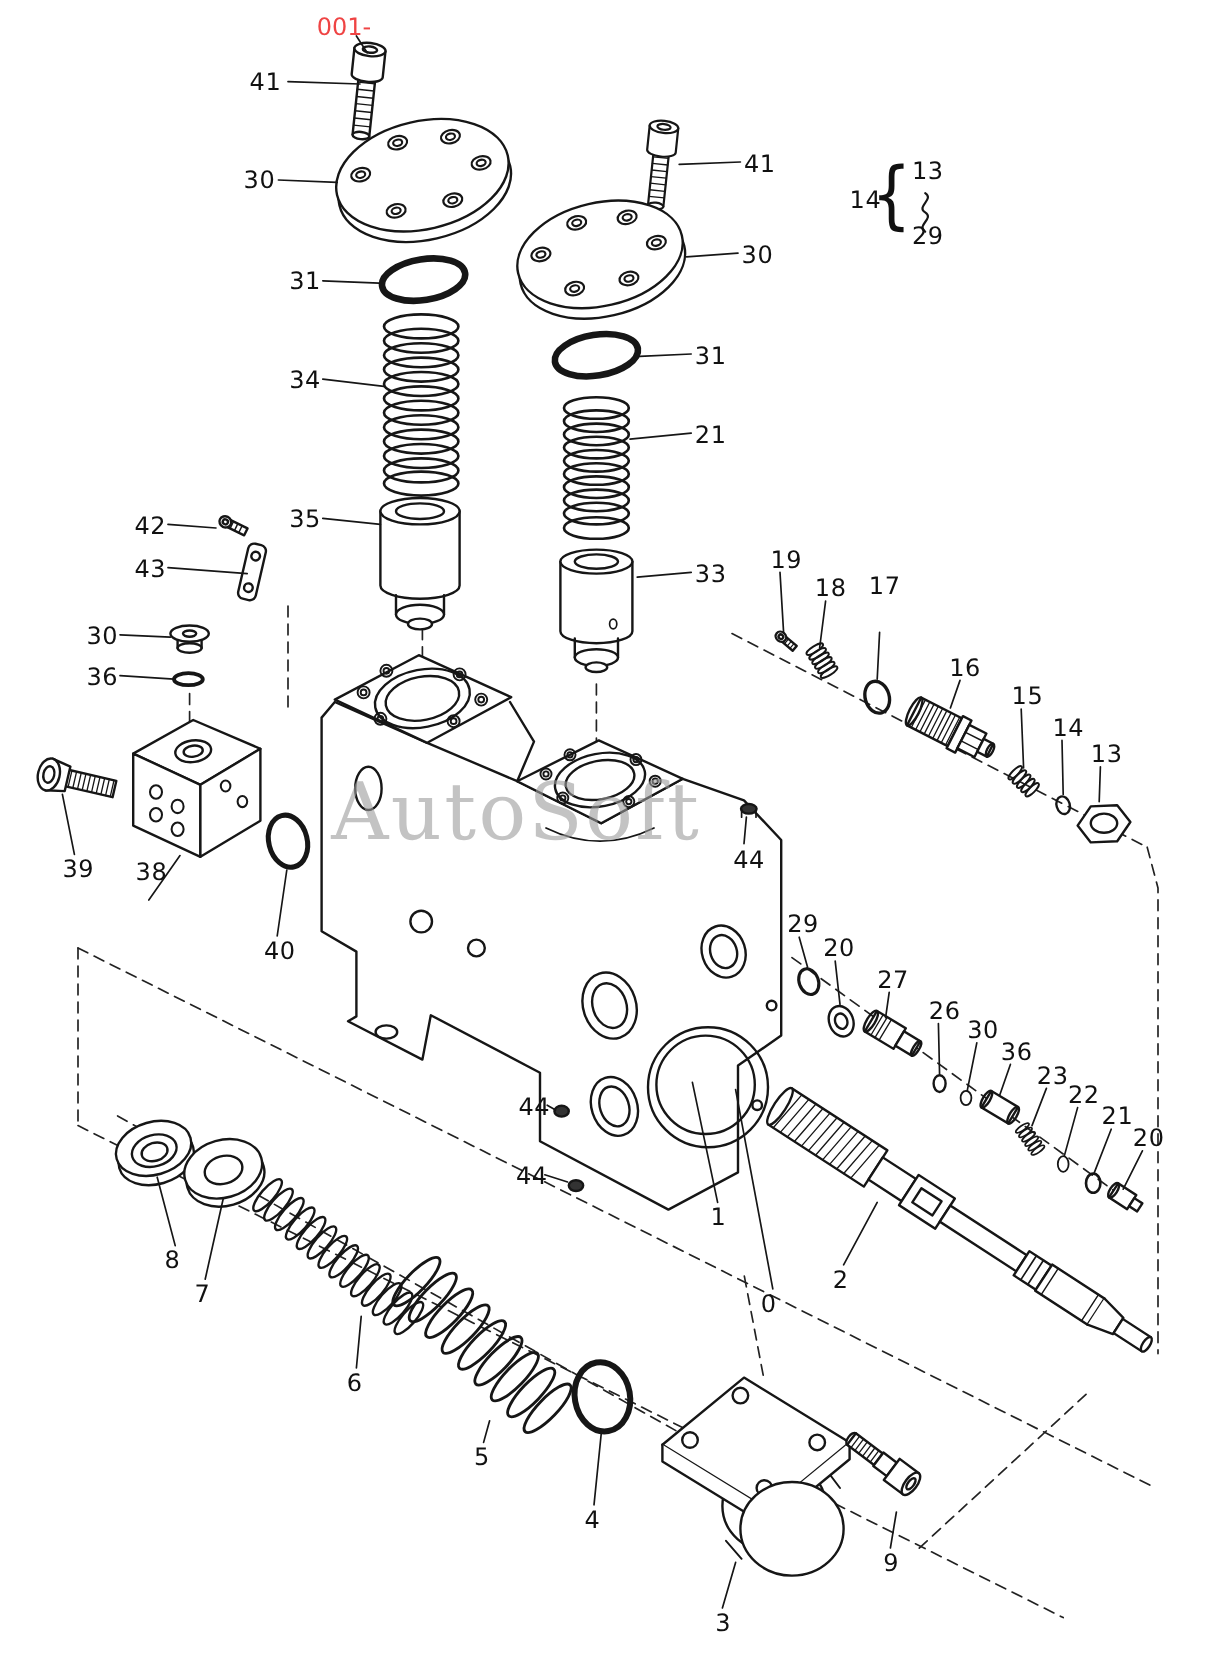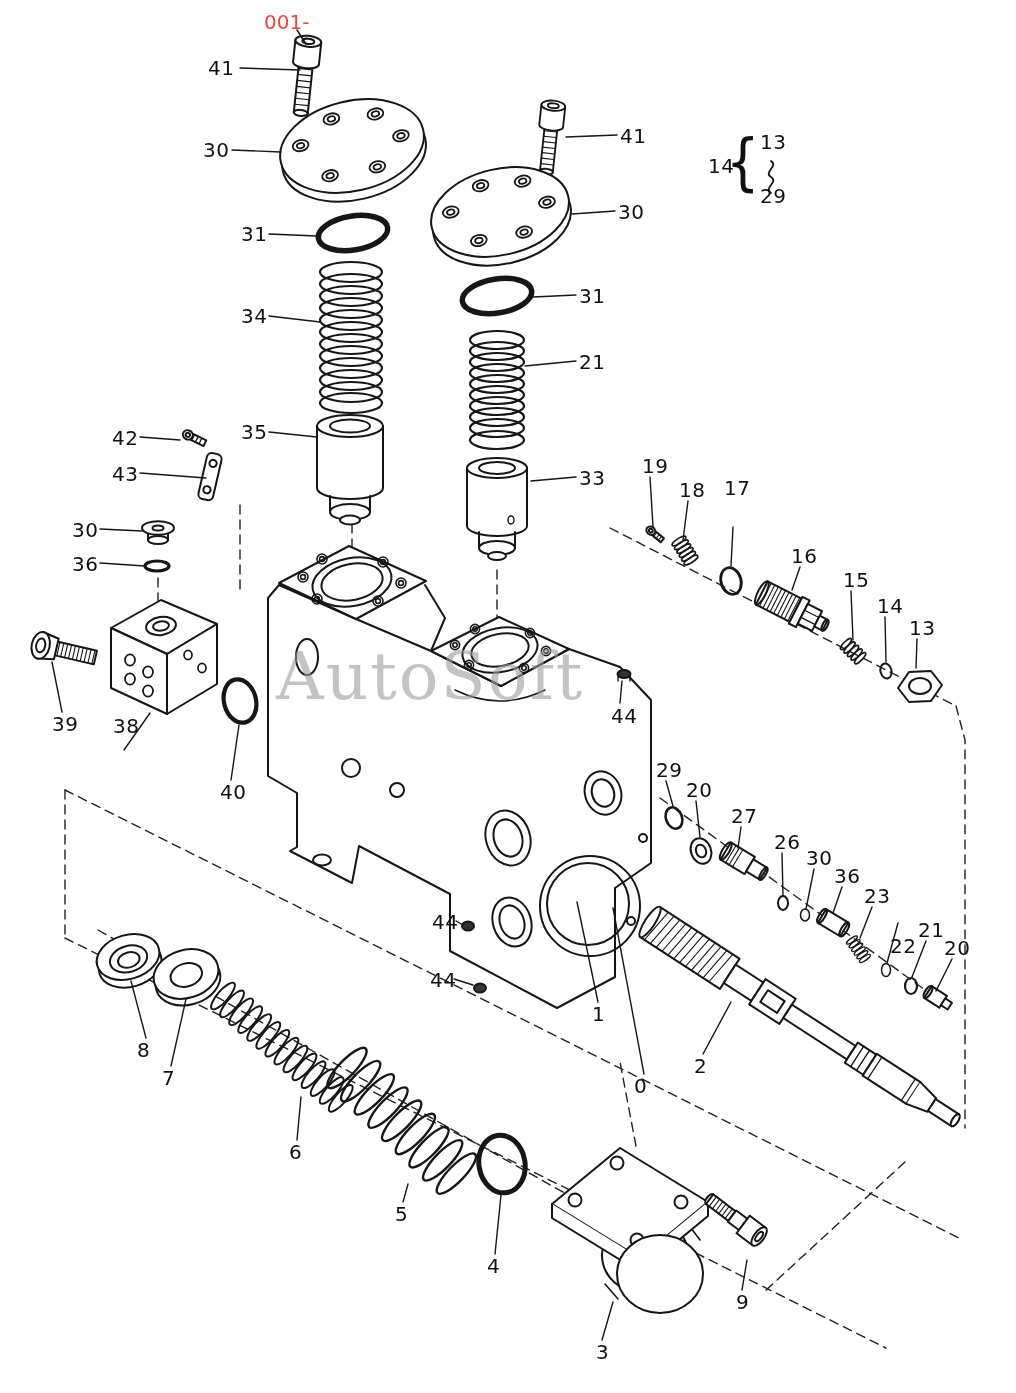--- a/index.html
+++ b/index.html
@@ -470,21 +470,21 @@
 <div class="lbl" style="left:877px;top:596px">14</div>
 <div class="lbl" style="left:909px;top:618px">13</div>
 <div class="lbl" style="left:611px;top:706px">44</div>
 <div class="lbl" style="left:656px;top:760px">29</div>
 <div class="lbl" style="left:686px;top:780px">20</div>
 <div class="lbl" style="left:731px;top:806px">27</div>
 <div class="lbl" style="left:774px;top:832px">26</div>
 <div class="lbl" style="left:806px;top:848px">30</div>
 <div class="lbl" style="left:834px;top:866px">36</div>
 <div class="lbl" style="left:864px;top:886px">23</div>
-<div class="lbl" style="left:890px;top:936px">22</div>
+<div class="lbl" style="left:890px;top:902px">22</div>
 <div class="lbl" style="left:918px;top:920px">21</div>
 <div class="lbl" style="left:944px;top:938px">20</div>
 <div class="lbl" style="left:432px;top:912px">44</div>
 <div class="lbl" style="left:430px;top:970px">44</div>
 <div class="lbl" style="left:137px;top:1040px">8</div>
 <div class="lbl" style="left:162px;top:1068px">7</div>
 <div class="lbl" style="left:289px;top:1142px">6</div>
 <div class="lbl" style="left:395px;top:1204px">5</div>
 <div class="lbl" style="left:487px;top:1256px">4</div>
 <div class="lbl" style="left:592px;top:1004px">1</div>

